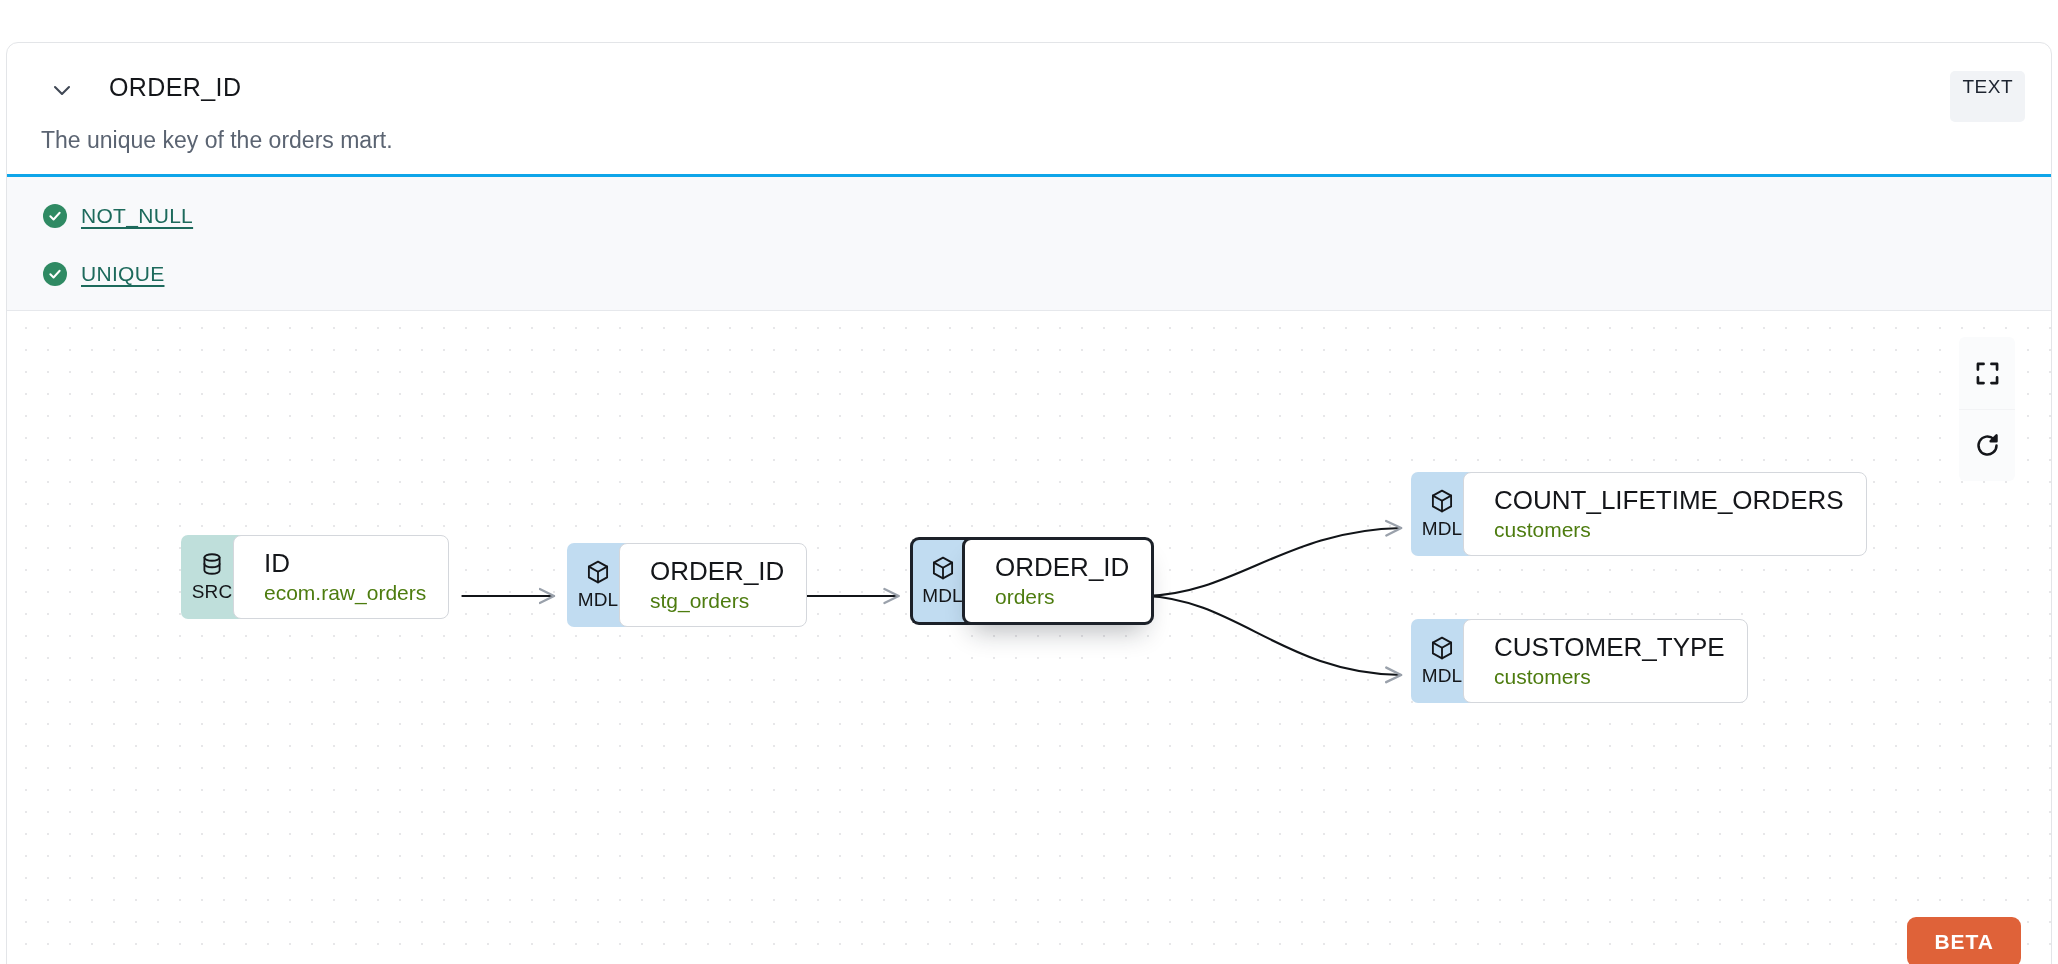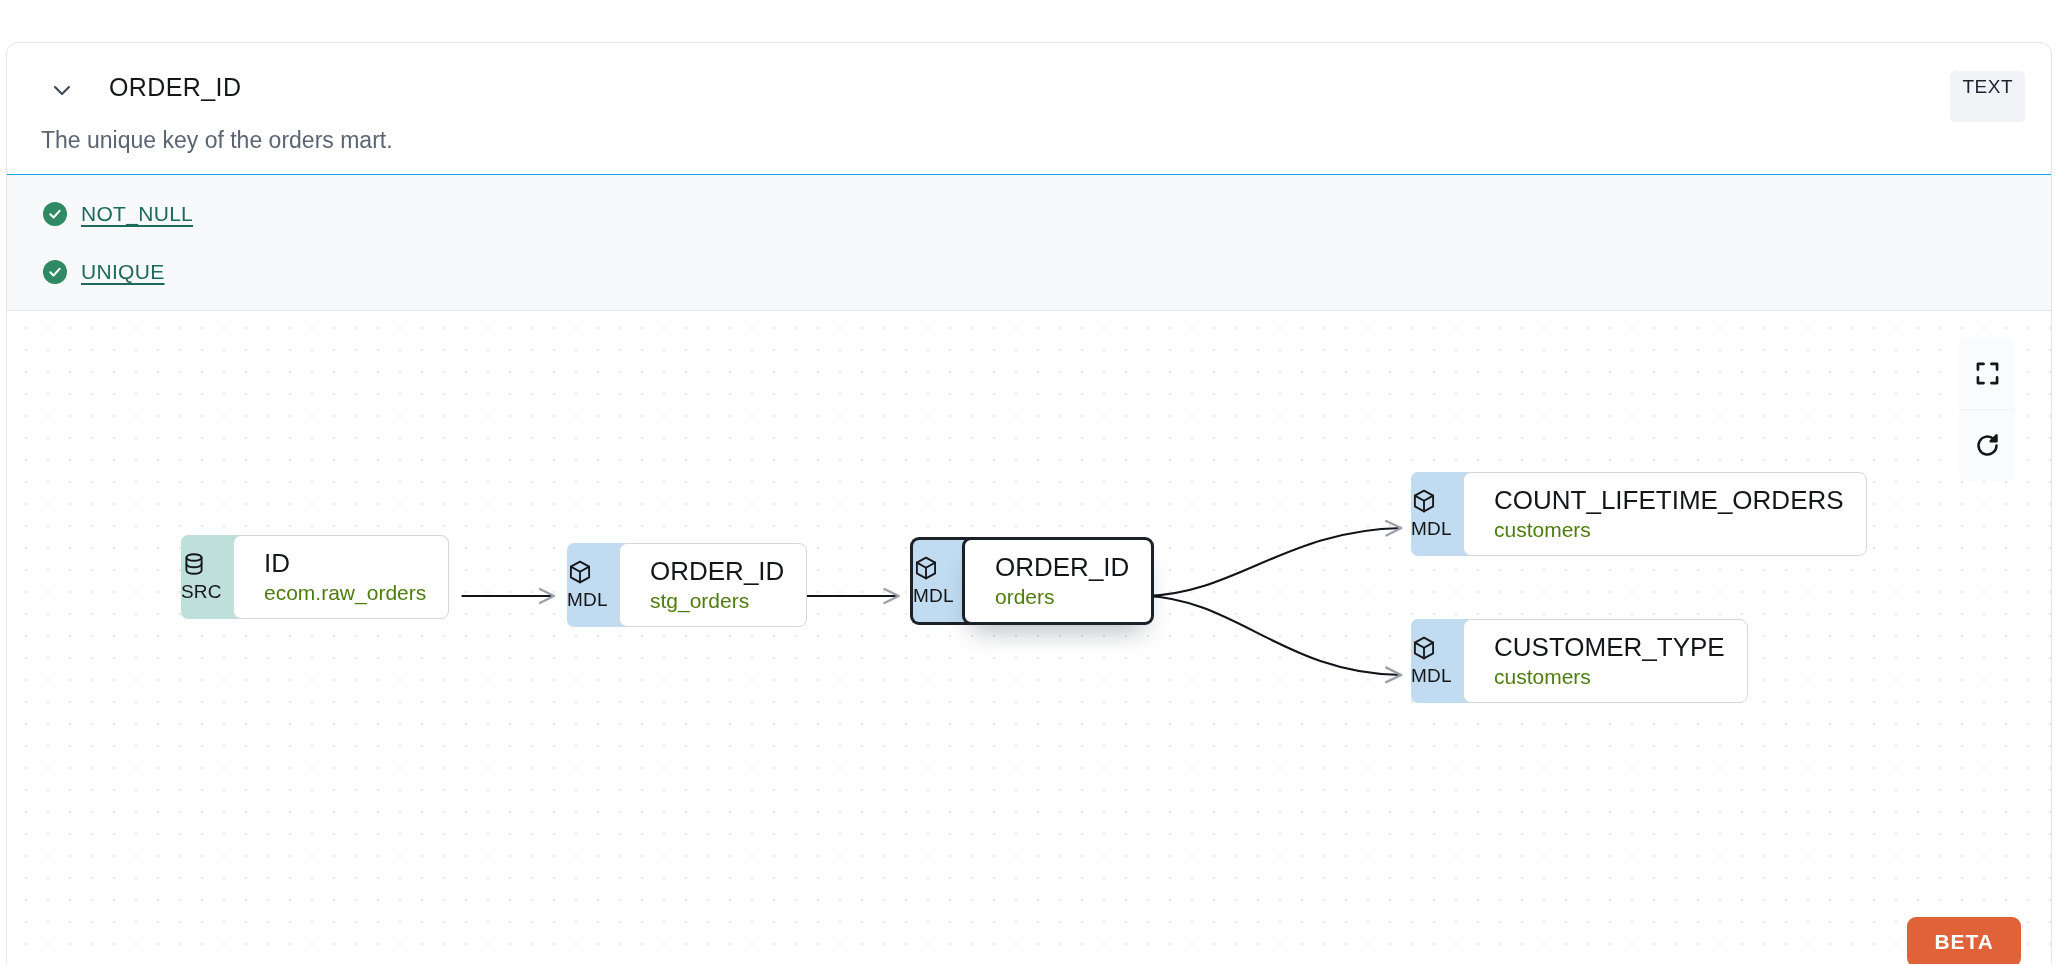--- a/index.html
+++ b/index.html
@@ -58,21 +58,21 @@
     position: absolute; left: 34px; top: 84px;
     font-size: 23px; color: #5b6472;
     white-space: nowrap;
   }
 
   
   .tests {
     position: absolute; left: 0; top: 131px;
     width: 100%; height: 137px;
     background: #f8f9fb;
-    border-top: 1px solid #0ea5e9;
+    border-top: 3px solid #0ea5e9;
     border-bottom: 1px solid #e6e8ec;
   }
   .test-row {
     position: absolute; left: 36px;
     display: flex; align-items: center; gap: 14px;
     height: 28px;
   }
   .test-row.r1 { top: 25px; }
   .test-row.r2 { top: 83px; }
 
@@ -109,21 +109,21 @@
   
   .node {
     position: absolute;
     display: flex;
     align-items: stretch;
   }
   .node .badge {
     width: 62px;
     border-radius: 7px 0 0 7px;
     display: flex; flex-direction: column;
-    align-items: flex-start; justify-content: center;
+    align-items: center; justify-content: center;
     gap: 1px;
     padding-bottom: 2px;
     flex: 0 0 auto;
     z-index: 1;
   }
   .node .badge .bl {
     font-size: 19px; color: #14161a; letter-spacing: .2px; line-height: 1;
   }
   .node .badge.src { background: #bfdfdb; }
   .node .badge.mdl { background: #c1dcf1; }

